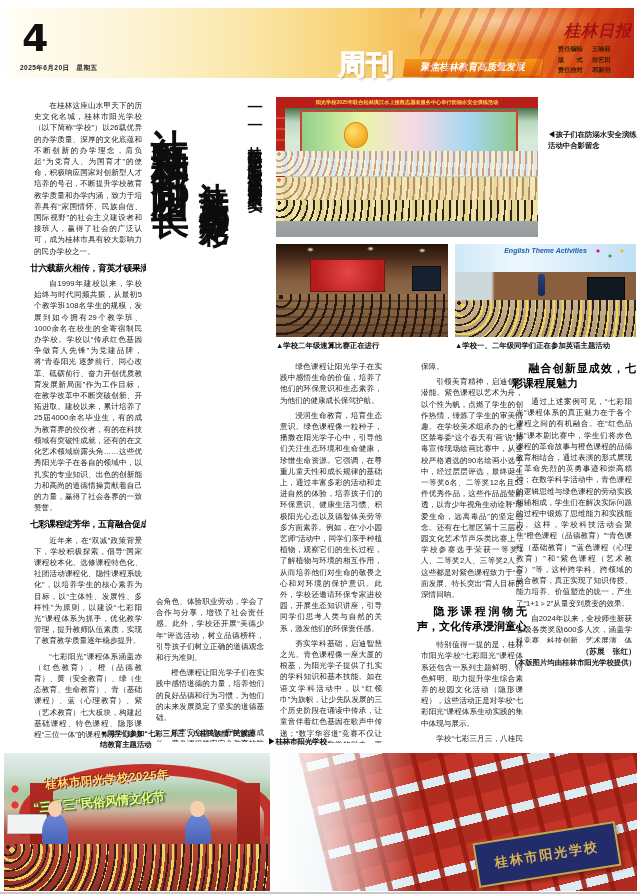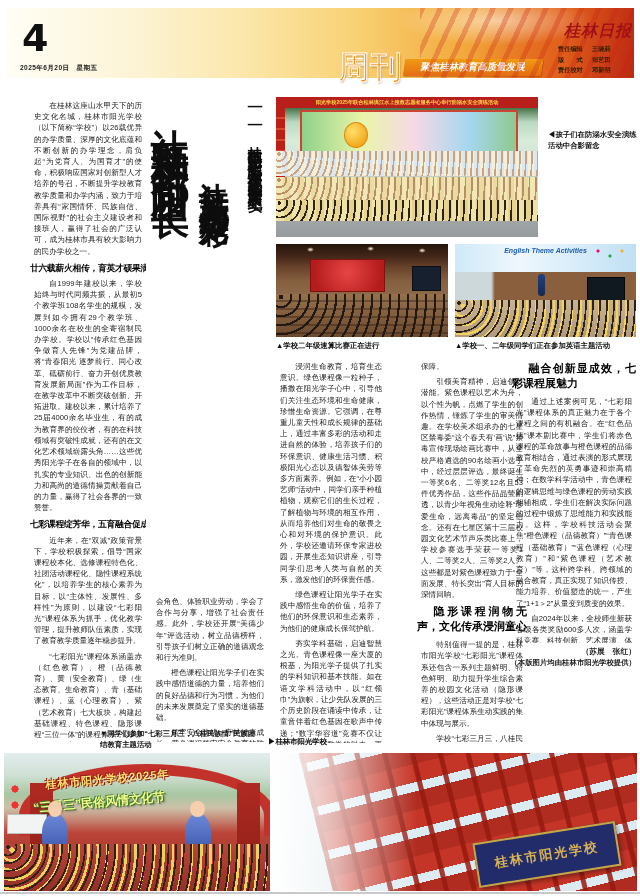--- a/index.html
+++ b/index.html
@@ -12,21 +12,21 @@
       linear-gradient(100deg, rgba(214,58,24,0) 74%, rgba(222,86,26,.75) 88%, rgba(186,38,18,.95) 100%),
       linear-gradient(90deg,#fffef6 0%,#fdf4d6 20%,#fbe7aa 38%,#f8d173 56%,#f3ab40 72%,#ec8322 86%,#e05a17 100%);}
   .banner:after{content:"";position:absolute;right:0;top:0;width:34%;height:100%;
     background:repeating-linear-gradient(115deg,rgba(198,32,18,.28) 0 5px,transparent 5px 16px);}
   .pagenum{position:absolute;left:16px;top:8px;font-size:38px;font-weight:900;color:#101010;
     font-family:"DejaVu Sans",sans-serif;}
   .dateline{position:absolute;left:14px;top:56px;font-size:6.6px;font-weight:bold;color:#222;letter-spacing:.4px;}
   .wk-main{position:absolute;left:200px;top:6px;font-size:52px;font-weight:900;color:#e2730f;
     font-family:"DejaVu Serif",serif;letter-spacing:7px;-webkit-text-stroke:1.5px #fff;
     text-shadow:2px 3px 3px rgba(120,60,0,.35);}
-  .wk-sub{position:absolute;left:332px;top:38px;font-size:32px;font-weight:400;color:#ef8d12;
+  .wk-sub{position:absolute;left:332px;top:38px;font-size:28px;font-weight:700;color:#ef8d12;
     font-family:"DejaVu Serif",serif;-webkit-text-stroke:1px #fff;text-shadow:1px 2px 2px rgba(120,60,0,.3);}
   .slogan{position:absolute;left:398px;top:51px;width:138px;height:17px;transform:skewX(-8deg);
     background:linear-gradient(180deg,#f29a12,#e46d12);color:#fff;font-weight:bold;font-size:9.5px;
     display:flex;align-items:center;justify-content:center;white-space:nowrap;box-shadow:1px 1px 0 rgba(150,50,0,.4);}
   .masthead{position:absolute;left:558px;top:13px;font-size:16px;font-weight:900;color:#9e1016;
     font-family:"DejaVu Serif",serif;font-style:italic;letter-spacing:1px;white-space:nowrap;}
   .credits{position:absolute;left:552px;top:36px;font-size:6.2px;color:#2c2000;line-height:10.5px;font-weight:bold;}
   .credits .row{white-space:nowrap;}
   .credits .role{display:inline-block;width:34px;}
   
@@ -182,22 +182,22 @@
     <p class="para">“七彩阳光”课程体系涵盖赤（红色教育）、橙（品德教育）、黄（安全教育）、绿（生态教育、生命教育）、青（基础课程）、蓝（心理教育）、紫（艺术教育）七大板块，构建起基础课程、特色课程、隐形课程“三位一体”的课程体系，以“课堂教学＋主题活动＋跨学科融合”为主要模式，各课程板块独立成章又相互交融，形成“1+1＞2”的育人合力，旨在为阳光学子提供丰富多彩的教育体验，培养全面的社会竞争力与创新能力，让他们具备更宽广的视野和更强的能力，获得良好的人际交往能力和团队协作能力，更好地适应社会的需要和挑战。</p>
   </div>
 
   <div class="col c2">
     <p class="para" style="text-indent:0">会角色、体验职业劳动，学会了合作与分享，增强了社会责任感。此外，学校还开展“美德少年”评选活动，树立品德榜样，引导孩子们树立正确的道德观念和行为准则。</p>
     <p class="para">橙色课程让阳光学子们在实践中感悟道德的力量，培养他们的良好品德和行为习惯，为他们的未来发展奠定了坚实的道德基础。</p>
     <p class="para">筑牢安全防线，守护健康成长。黄色课程筑牢安全教育的防线，守护阳光学子的生命安全和身心健康。学校通过联合漓江水上搜救志愿者服务中心开展防溺水专题培训，从源头强化预防溺水事故意识；与三里店消防站联合开展消防安全教育活动，培育新时代青少年的消防意识，为校园和社会建设筑实根基……</p>
   </div>
 
   <div class="col c3">
+    <p class="para">绿色课程让阳光学子在实践中感悟生命的价值，培养了他们的环保意识和生态素养，为他们的健康成长保驾护航。</p>
     <p class="para">浸润生命教育，培育生态意识。绿色课程像一粒种子，播撒在阳光学子心中，引导他们关注生态环境和生命健康，珍惜生命资源。它强调，在尊重儿童天性和成长规律的基础上，通过丰富多彩的活动和走进自然的体验，培养孩子们的环保意识、健康生活习惯、积极阳光心态以及德智体美劳等多方面素养。例如，在“小小园艺师”活动中，同学们亲手种植植物，观察它们的生长过程，了解植物与环境的相互作用，从而培养他们对生命的敬畏之心和对环境的保护意识。此外，学校还邀请环保专家进校园，开展生态知识讲座，引导同学们思考人类与自然的关系，激发他们的环保责任感。</p>
-    <p class="para">绿色课程让阳光学子在实践中感悟生命的价值，培养了他们的环保意识和生态素养，为他们的健康成长保驾护航。</p>
     <p class="para">夯实学科基础，启迪智慧之光。青色课程像一座大厦的根基，为阳光学子提供了扎实的学科知识和基本技能。如在语文学科活动中，以“红领巾”为旗帜，让少先队发展的三个历史阶段在诵读中传承，让童音伴着红色基因在歌声中传递；“数字华容道”竞赛不仅让同学们体验到数学的魅力，更培养了他们的逻辑思维能力与毅力；英语学科主题活动设计新颖，聚焦儿童兴趣点，将词汇拼读与字词记忆巧妙融入游戏体验，让学习如游戏般轻松有趣。</p>
   </div>
 
   <div class="col c4">
     <p class="para" style="text-indent:0">保障。</p>
     <p class="para">引领美育精神，启迪创造潜能。紫色课程以艺术为舟，以个性为帆，点燃了学生的创作热情，锤炼了学生的审美情趣。在学校美术组承办的七星区禁毒委“这个春天有‘画’说”禁毒宣传现场绘画比赛中，从全校严格遴选的90名绘画小选手中，经过层层评选，最终诞生一等奖6名、二等奖12名且53件优秀作品，这些作品晶莹剔透，以青少年视角生动诠释“珍爱生命，远离毒品”的坚定信念。还有在七星区第十三届校园文化艺术节声乐类比赛上，学校参赛选手荣获一等奖1人、二等奖2人、三等奖2人。这些都是对紫色课程致力于“全面发展、特长突出”育人目标的深情回响。</p>
     <div class="h-mid">隐形课程润物无声，文化传承浸润童心</div>
     <p class="para">特别值得一提的是，桂林市阳光学校“七彩阳光”课程体系还包含一系列主题鲜明、特色鲜明、助力提升学生综合素养的校园文化活动（隐形课程），这些活动正是对学校“七彩阳光”课程体系生动实践的集中体现与展示。</p>
     <p class="para">学校“七彩三月三，八桂民族情”民族团结教育主题活动以弘扬广西壮族传统文化、深化民族团结进步教育为核心，积极开展铸牢中华民族共同体意识宣传教育工作，坚持将民族团结进步教育融入日常教学之中，并将其作为“七彩阳光”课程建设的重要组成部分，让师生们在丰富多彩的民族文化体验中，进一步增强中华民族共同体意识，营造出“中华民族一家亲”的浓厚氛围，为传承广西民族文化、促进社会和谐贡献教育力量。</p>
   </div>

